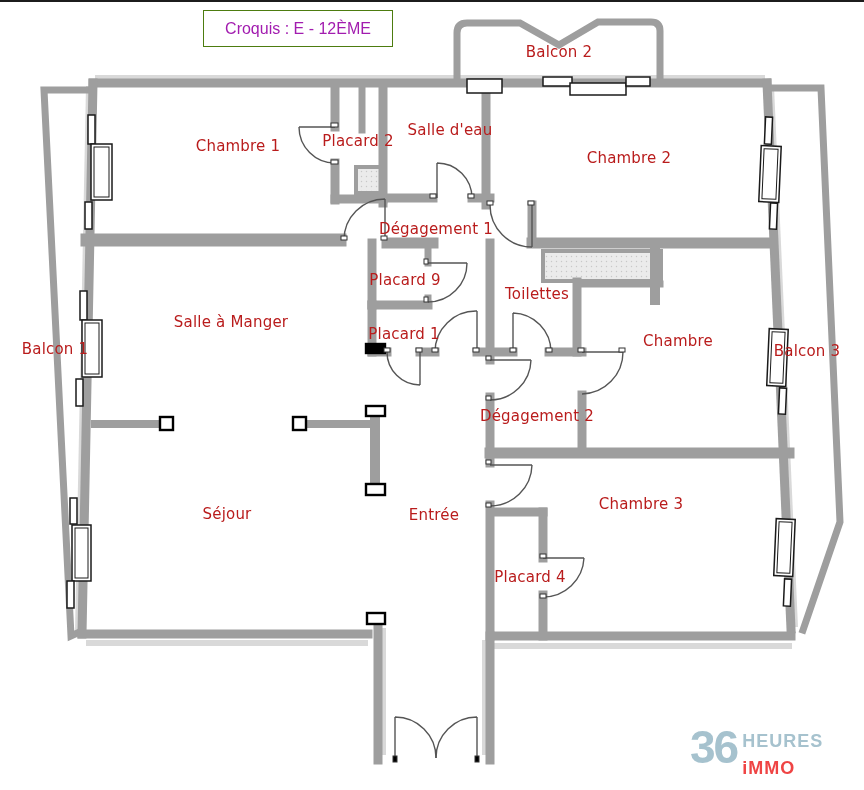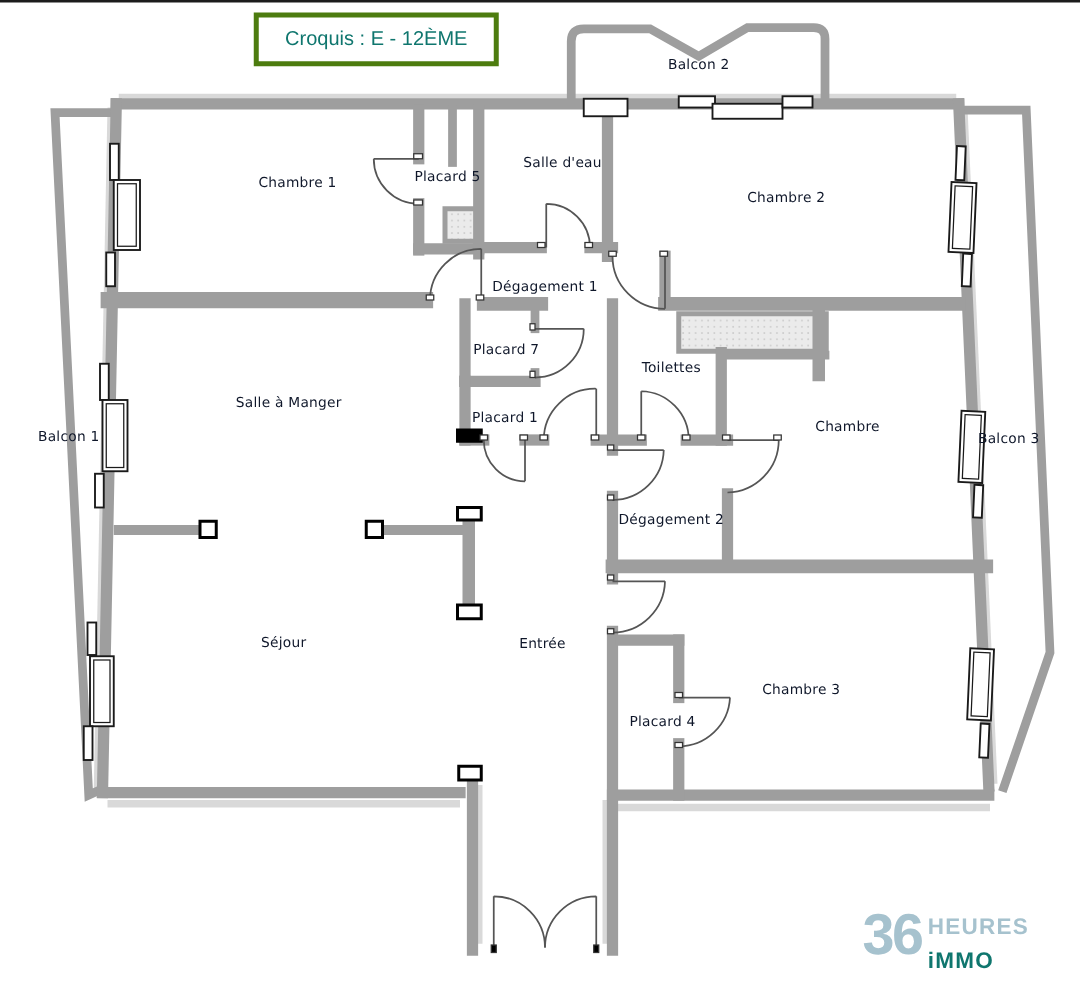--- a/index.html
+++ b/index.html
@@ -4,26 +4,26 @@
 <style>
   html,body{margin:0;padding:0;background:#fff;}
   .stage{
     position:relative;width:864px;height:790px;background:#fff;overflow:hidden;
     font-family:"DejaVu Sans", sans-serif;color:#1a1a1a;
   }
   .top-rule{position:absolute;left:0;top:0;width:864px;height:2px;background:#1c1c1c;}
   .plan-svg{position:absolute;left:0;top:0;}
   .lbl{
     position:absolute;transform:translate(-50%,-50%);white-space:nowrap;
-    font-size:11px;letter-spacing:.2px;color:#0f172a;
+    font-size:15px;letter-spacing:.2px;color:#b91c1c;
   }
   .title-box{
     position:absolute;left:203px;top:10px;width:188px;height:35px;
-    border:4px solid #4d7c0f;background:#fff;display:flex;align-items:center;justify-content:center;
-    font-size:16px;color:#0f766e;font-family:"Liberation Sans", sans-serif;
+    border:1px solid #4d7c0f;background:#fff;display:flex;align-items:center;justify-content:center;
+    font-size:16px;color:#a21caf;font-family:"Liberation Sans", sans-serif;
   }
   .logo{
     position:absolute;left:690px;top:727px;display:flex;align-items:flex-start;gap:5px;
     font-family:"Liberation Sans", sans-serif;font-weight:bold;
   }
   .logo-number{font-size:46px;line-height:40px;letter-spacing:-2px;}
   .logo-words{display:flex;flex-direction:column;margin-top:6px;gap:11px;}
   .logo-word{font-size:18px;line-height:16px;letter-spacing:1px;}
 </style>
 </head>
@@ -210,37 +210,37 @@
       <rect x="784" y="579" width="7" height="27" transform="rotate(2.5,787,592)"></rect>
     </g>
   </svg>
 
   <div class="title-box">
     <span>Croquis : E - 12ÈME</span>
   </div>
 
   <div class="lbl" style="left:559px;top:52px">Balcon 2</div>
   <div class="lbl" style="left:238px;top:146px">Chambre 1</div>
-  <div class="lbl" style="left:358px;top:141px">Placard 5</div>
+  <div class="lbl" style="left:358px;top:141px">Placard 2</div>
   <div class="lbl" style="left:450px;top:130px">Salle d'eau</div>
   <div class="lbl" style="left:629px;top:158px">Chambre 2</div>
   <div class="lbl" style="left:436px;top:229px">Dégagement 1</div>
-  <div class="lbl" style="left:405px;top:280px">Placard 7</div>
+  <div class="lbl" style="left:405px;top:280px">Placard 9</div>
   <div class="lbl" style="left:537px;top:294px">Toilettes</div>
   <div class="lbl" style="left:231px;top:322px">Salle à Manger</div>
   <div class="lbl" style="left:404px;top:334px">Placard 1</div>
   <div class="lbl" style="left:678px;top:341px">Chambre</div>
   <div class="lbl" style="left:55px;top:349px">Balcon 1</div>
   <div class="lbl" style="left:807px;top:351px">Balcon 3</div>
   <div class="lbl" style="left:537px;top:416px">Dégagement 2</div>
   <div class="lbl" style="left:227px;top:514px">Séjour</div>
   <div class="lbl" style="left:434px;top:515px">Entrée</div>
-  <div class="lbl" style="left:641px;top:552px">Chambre 3</div>
+  <div class="lbl" style="left:641px;top:504px">Chambre 3</div>
   <div class="lbl" style="left:530px;top:577px">Placard 4</div>
 
   <div class="logo">
     <span class="logo-number" style="color: rgb(166, 194, 206);">36</span>
     <span class="logo-words">
       <span class="logo-word" style="color: rgb(166, 194, 206);">HEURES</span>
-      <span class="logo-word" style="color: #0f766e;">iMMO</span>
+      <span class="logo-word" style="color: #ef4444;">iMMO</span>
     </span>
   </div>
 </div>
 
 </body></html>

